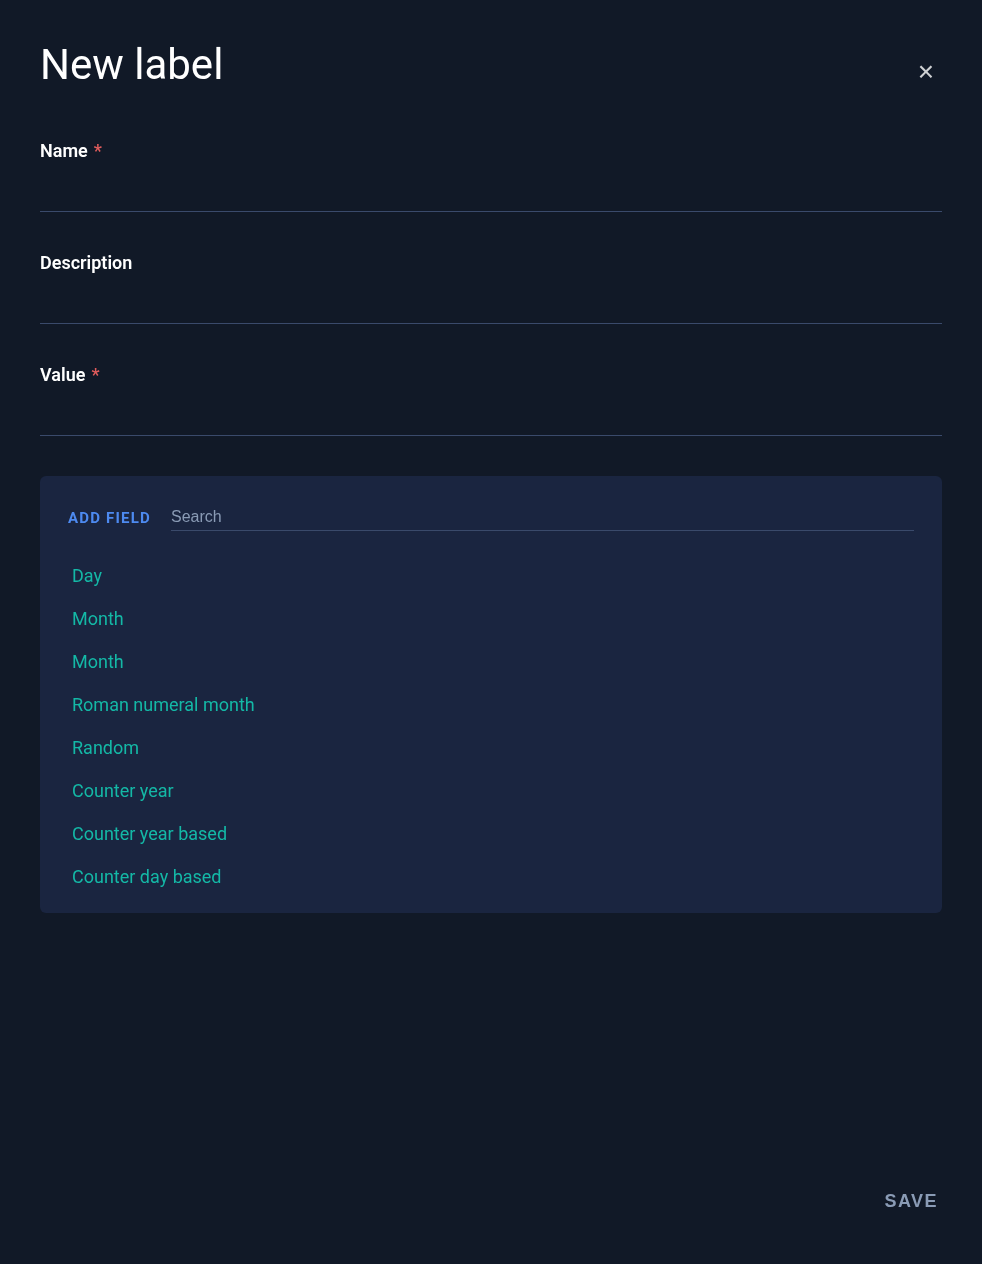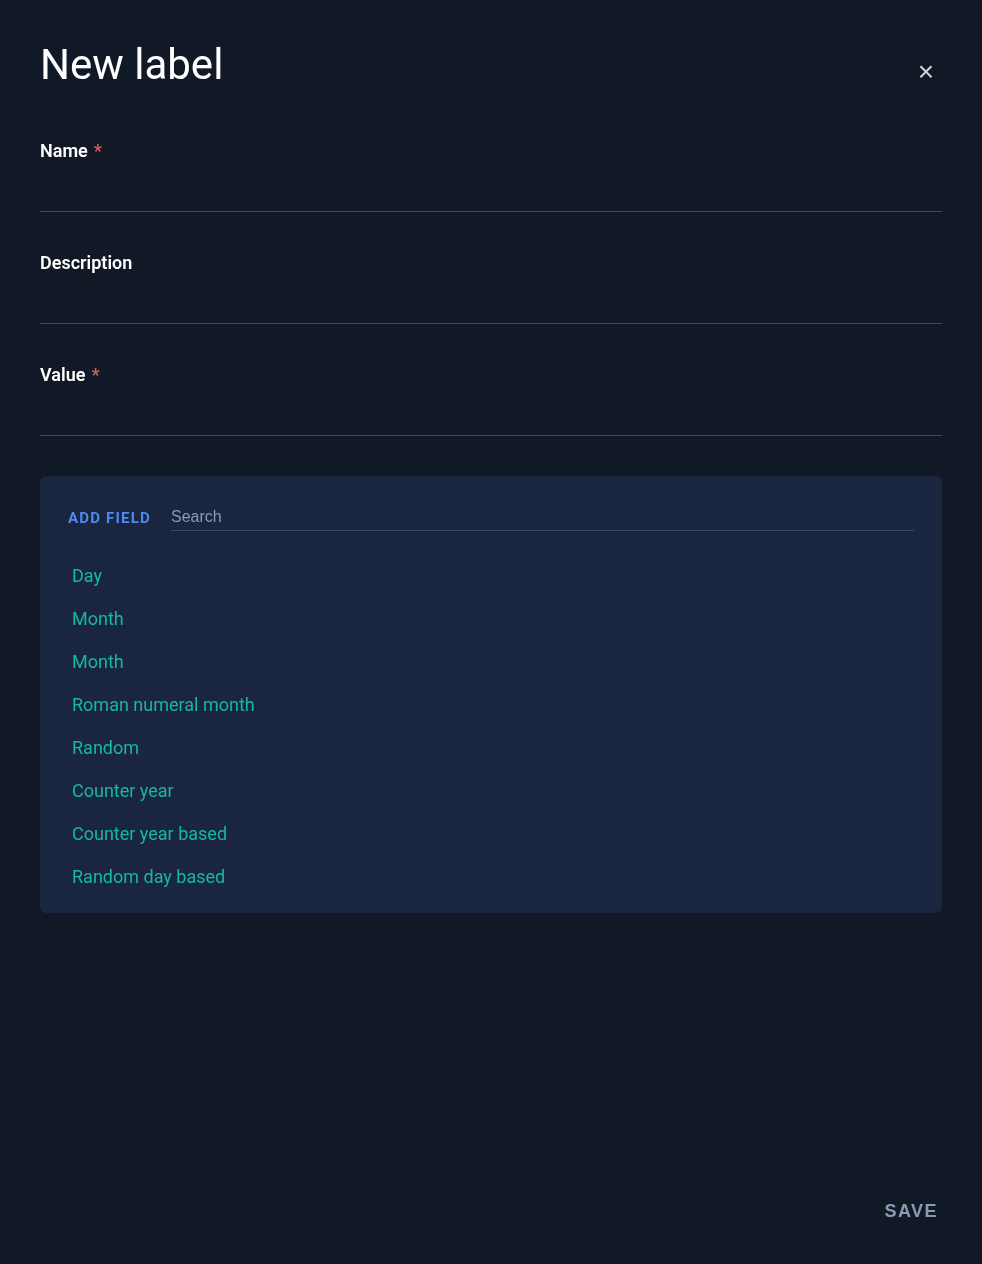--- a/index.html
+++ b/index.html
@@ -139,21 +139,21 @@
       font-size: 18px;
       font-weight: 600;
       letter-spacing: 0.08em;
       text-transform: uppercase;
       cursor: pointer;
       padding: 8px 4px;
     }
 
     .footer-area {
       position: absolute;
-      bottom: 34px;
+      bottom: 44px;
       right: 40px;
     }
   </style>
 </head>
 <body>
 
 <div class="modal">
 
   <div class="modal-header">
     <h1 class="modal-title">New label</h1>
@@ -190,21 +190,21 @@
     </div>
 
     <ul class="field-list" id="field-list">
     <li class="field-list-item">Day</li>
         <li class="field-list-item">Month</li>
         <li class="field-list-item">Month</li>
         <li class="field-list-item">Roman numeral month</li>
         <li class="field-list-item">Random</li>
         <li class="field-list-item">Counter year</li>
         <li class="field-list-item">Counter year based</li>
-        <li class="field-list-item">Random day based</li>
+        <li class="field-list-item">Counter day based</li>
       </ul>
   </div>
 
   <div class="footer-area">
     <button class="save-button">SAVE</button>
   </div>
 
 </div>
 
 </body></html>

